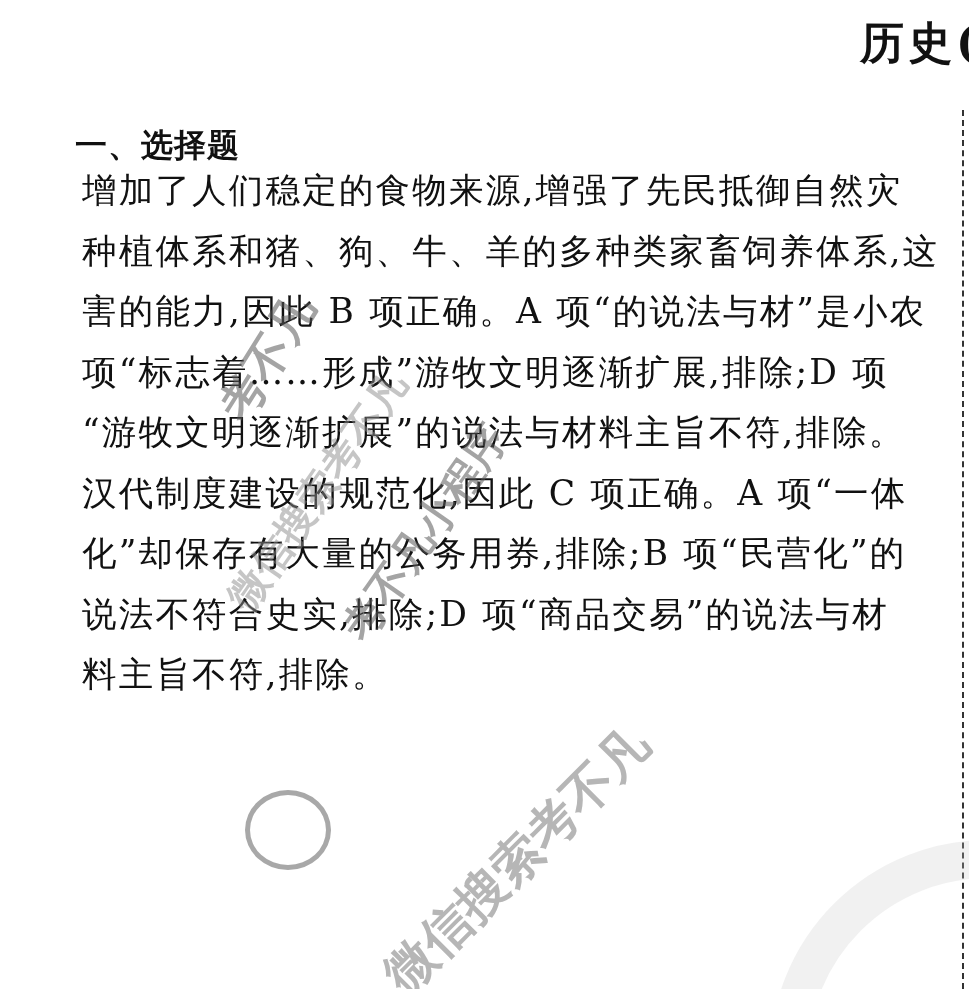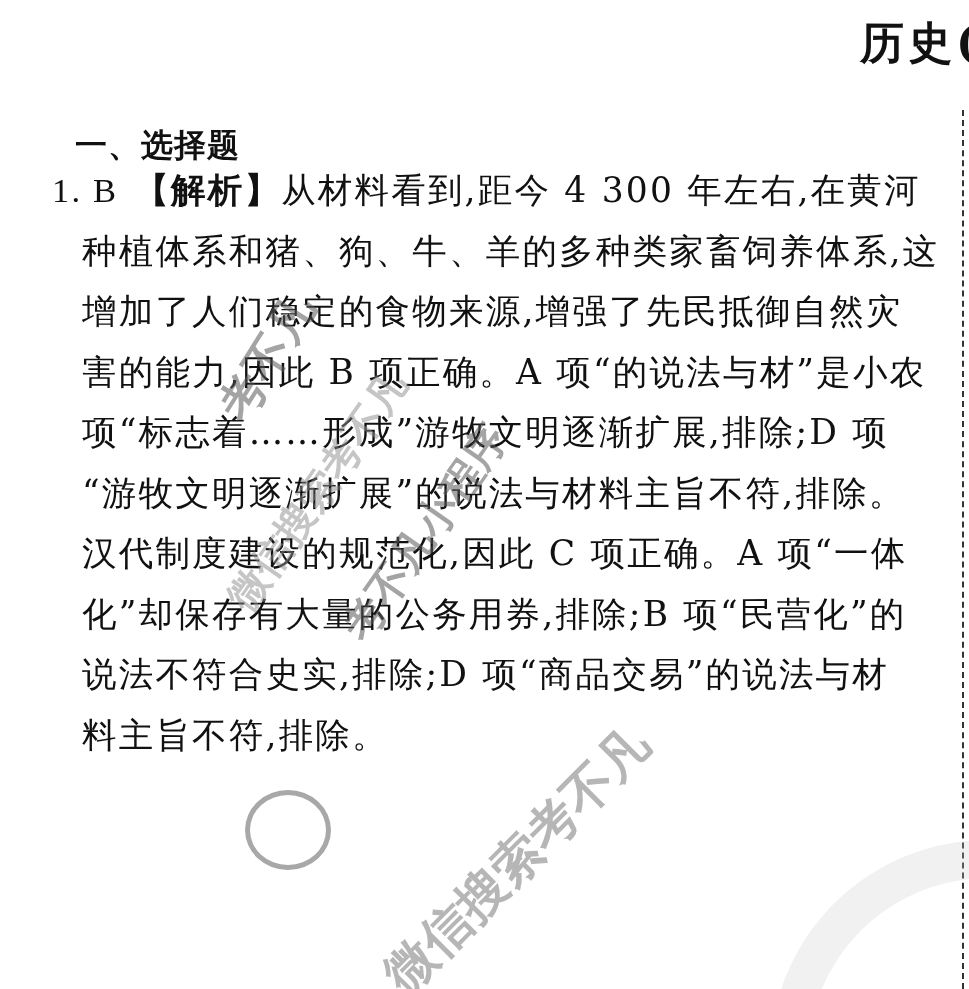--- a/index.html
+++ b/index.html
@@ -105,23 +105,22 @@
 </head>
 <body>
 
 <div class="page-header">历史(</div>
 <div class="dashed-border"></div>
 
 <div class="section-title">一、选择题</div>
 
 <div class="answers">
   <div class="answer">
-    <span class="line first"><span class="num">1. B</span><span class="tag">【解析】</span><span>从材料看到,距今 4 300 年左右,在黄河</span></span>
+    <span class="line">增加了人们稳定的食物来源,增强了先民抵御自然灾</span>
     <span class="line">种植体系和猪、狗、牛、羊的多种类家畜饲养体系,这</span>
-    <span class="line">增加了人们稳定的食物来源,增强了先民抵御自然灾</span>
     <span class="line">害的能力,因此 B 项正确。A 项“的说法与材”是小农</span>
     <span class="line">项“标志着……形成”游牧文明逐渐扩展,排除;D 项</span>
     <span class="line">“游牧文明逐渐扩展”的说法与材料主旨不符,排除。</span>
   </div>
   <div class="answer">
     <span class="line">汉代制度建设的规范化,因此 C 项正确。A 项“一体</span>
     <span class="line">化”却保存有大量的公务用券,排除;B 项“民营化”的</span>
     <span class="line">说法不符合史实,排除;D 项“商品交易”的说法与材</span>
     <span class="line">料主旨不符,排除。</span>
   </div>

